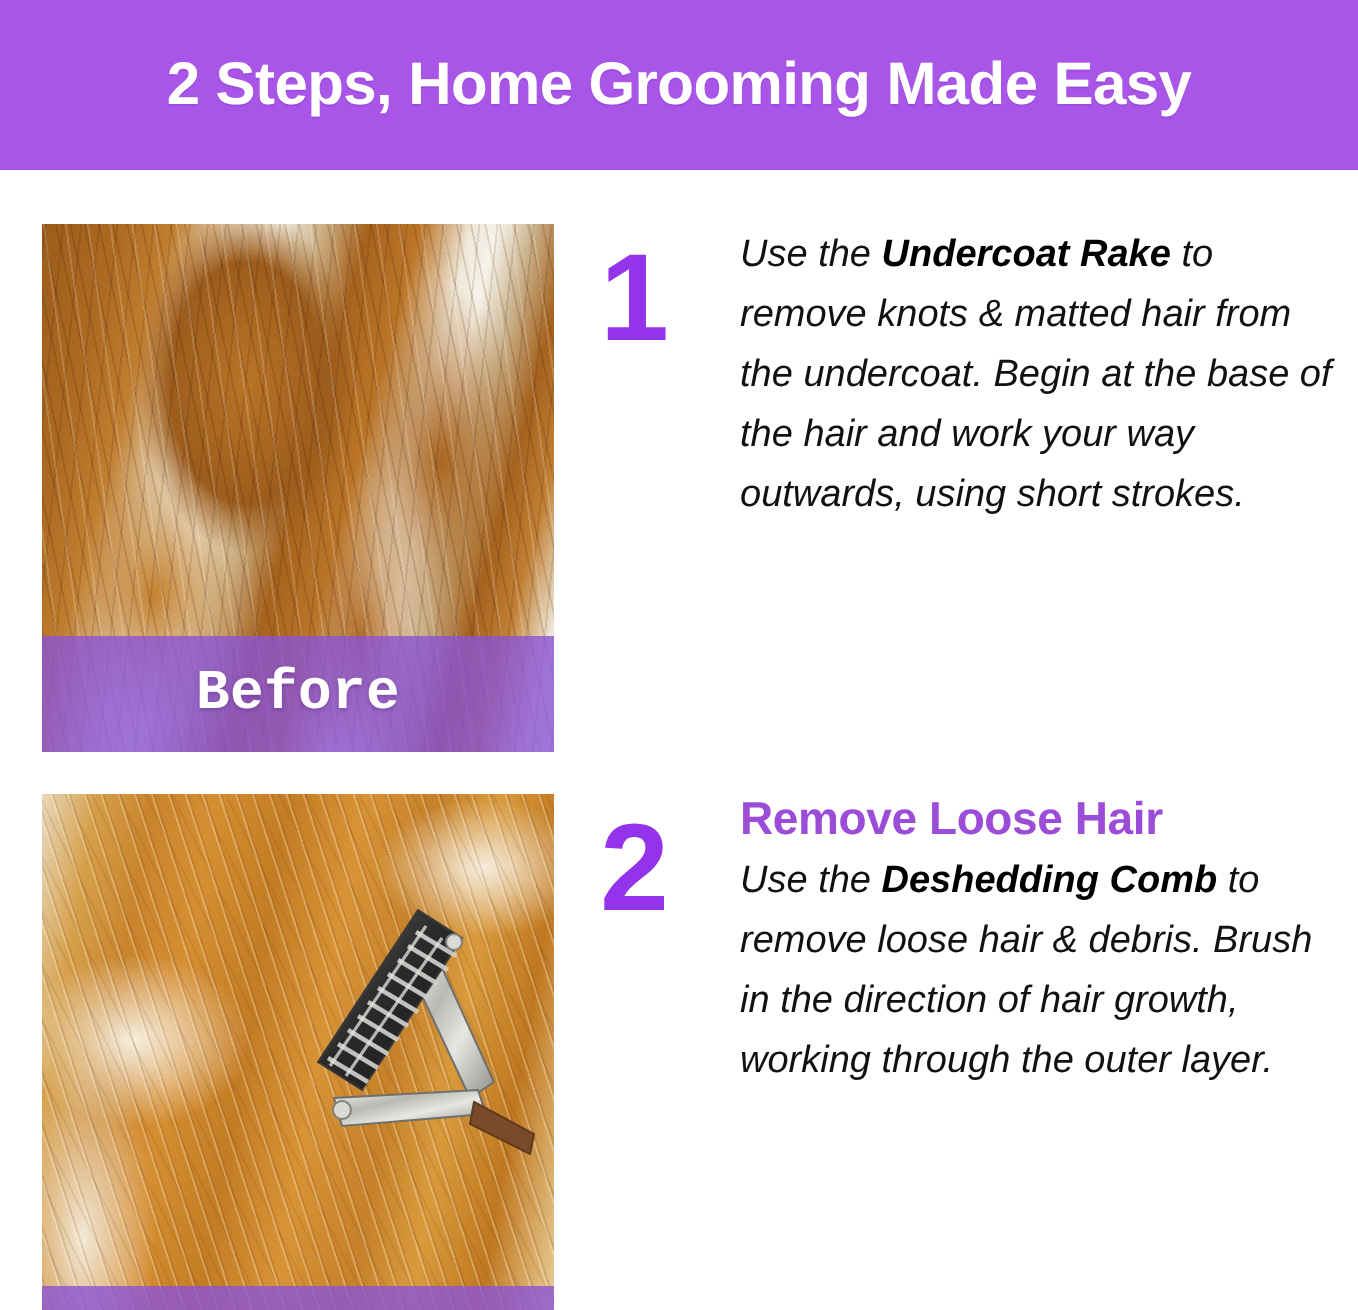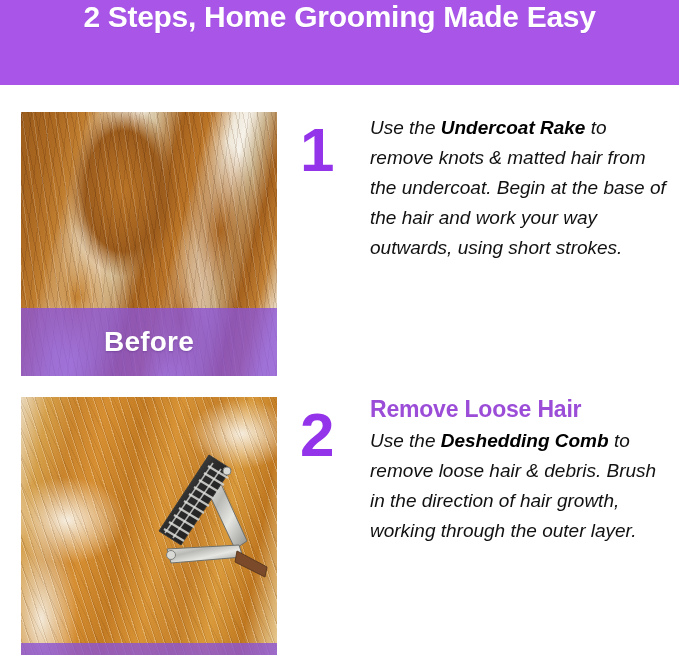--- a/index.html
+++ b/index.html
@@ -17,20 +17,21 @@
 
   
   .banner {
     position: absolute;
     left: 0;
     top: 0;
     width: 679px;
     height: 85px;
     background: #a855e8;
     display: flex;
+    align-items: center;
     justify-content: center;
   }
   .banner-title {
     color: #ffffff;
     font-size: 30px;
     font-weight: bold;
     letter-spacing: -0.3px;
     font-family: "Liberation Sans", sans-serif;
     white-space: nowrap;
     text-shadow: 0 1px 0 rgba(120,50,190,0.25);
@@ -147,21 +148,21 @@
   .caption-band {
     position: absolute;
     left: 0;
     right: 0;
     bottom: 0;
     background: rgba(139,84,214,0.80);
     display: flex;
     align-items: center;
     justify-content: center;
   }
-  #band-1 { height: 68px; }
+  #band-1 { height: 58px; font-family: Liberation Mono, monospace; }
   #band-2 { height: 62px; }
   .caption-text {
     color: #ffffff;
     font-size: 28px;
     font-weight: bold;
     letter-spacing: 0.2px;
     text-shadow: 0 1px 2px rgba(70,30,120,0.35);
   }
 
   

